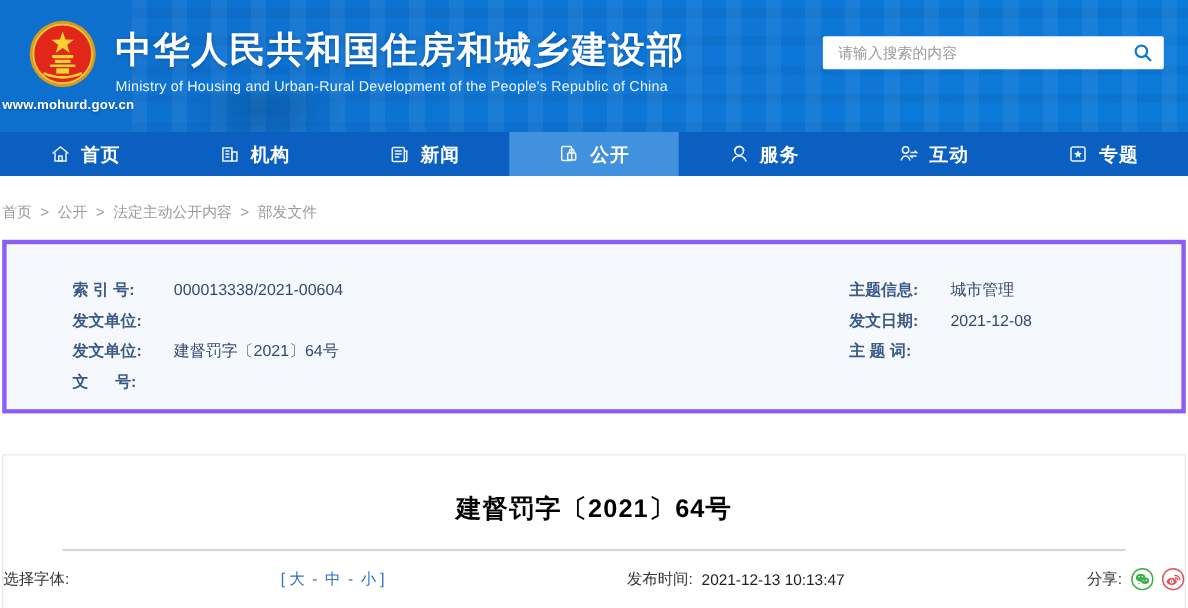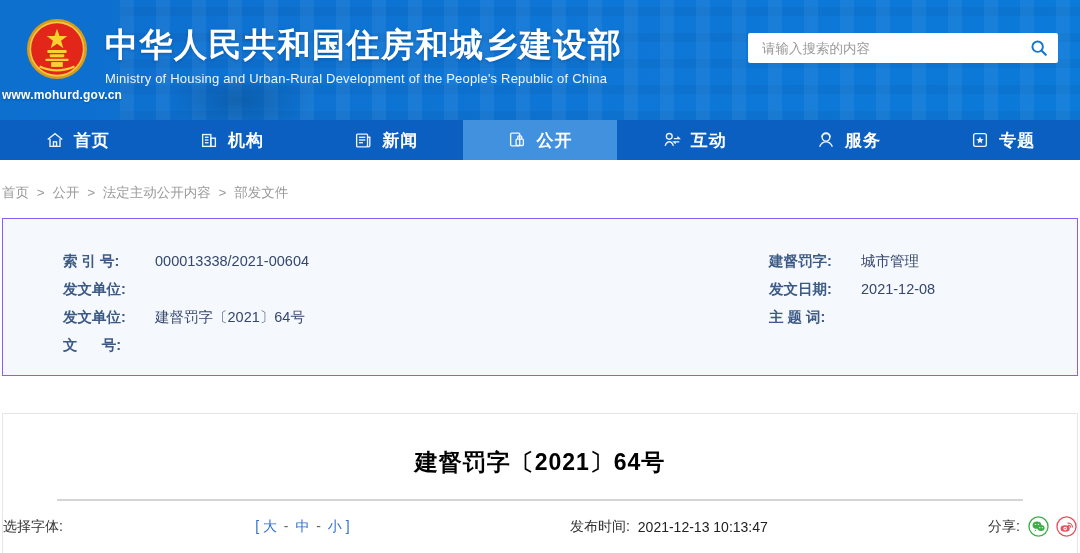--- a/index.html
+++ b/index.html
@@ -40,21 +40,21 @@
               color:#fff; font-size:17px; font-weight:bold; letter-spacing:1px; cursor:pointer; }
   .nav-item.active { background:#4191de; }
   .nav-icon { display:flex; align-items:center; opacity:.92; }
 
   
   .breadcrumb { padding:24px 0 0 2px; height:58px; font-size:13.5px; color:#9a9a9a; }
   .breadcrumb span { margin-right:4px; }
   .crumb { cursor:pointer; }
 
   
-  .meta-box { margin:0 2px; height:158px; background:#f5f9fd; border:1px solid #8b5cf6;
+  .meta-box { margin:0 2px; height:158px; background:#f5f9fd; border:4px solid #8b5cf6;
               display:flex; padding:28px 0 0 60px; }
   .meta-col { display:flex; flex-direction:column; }
   .meta-col.left { width:706px; }
   .meta-col.right { flex:1; }
   .meta-row { display:flex; line-height:28px; font-size:14.5px; }
   .meta-label { font-weight:bold; color:#3c5a85; width:92px; white-space:pre; }
   .meta-value { color:#35476d; }
 
   .gap { height:37px; background:#fff; }
 
@@ -153,36 +153,36 @@
         <rect x="4" y="3.5" width="10" height="14" rx="1.2"></rect>
         <rect x="10" y="10" width="8" height="7" rx="1"></rect>
           <path d="M11.8 10 v-1.6 a2.2 2.2 0 0 1 4.4 0 V10"></path>
       </svg>
     </span>
     <span>公开</span>
   </div>
   <div class="nav-item">
     <span class="nav-icon">
       <svg width="20" height="20" viewBox="0 0 22 22" fill="none" stroke="#fff" stroke-width="1.5">
+        <circle cx="11" cy="8" r="4.2"></circle>
+          <path d="M4 18.5 c1.5-4 4-5.5 7-5.5 s5.5 1.5 7 5.5"></path>
+        <path d="M6.2 8 a4.8 4.8 0 0 1 9.6 0" stroke-width="1.2"></path>
+      </svg>
+    </span>
+    <span>服务</span>
+  </div>
+  <div class="nav-item">
+    <span class="nav-icon">
+      <svg width="20" height="20" viewBox="0 0 22 22" fill="none" stroke="#fff" stroke-width="1.5">
         <circle cx="8" cy="7" r="3.2"></circle>
           <path d="M3.5 17.5 c1-3.2 2.6-4.6 4.5-4.6 s3.5 1.4 4.5 4.6"></path>
         <path d="M13 9.5 h6 l-2 -2 M19 13 h-6 l2 2"></path>
       </svg>
     </span>
     <span>互动</span>
-  </div>
-  <div class="nav-item">
-    <span class="nav-icon">
-      <svg width="20" height="20" viewBox="0 0 22 22" fill="none" stroke="#fff" stroke-width="1.5">
-        <circle cx="11" cy="8" r="4.2"></circle>
-          <path d="M4 18.5 c1.5-4 4-5.5 7-5.5 s5.5 1.5 7 5.5"></path>
-        <path d="M6.2 8 a4.8 4.8 0 0 1 9.6 0" stroke-width="1.2"></path>
-      </svg>
-    </span>
-    <span>服务</span>
   </div>
   <div class="nav-item">
     <span class="nav-icon">
       <svg width="20" height="20" viewBox="0 0 22 22" fill="none" stroke="#fff" stroke-width="1.5">
         <rect x="4" y="4" width="14" height="14" rx="2"></rect>
         <polygon points="11,7.2 12.2,9.8 15,10.1 12.9,12 13.5,14.8 11,13.3 8.5,14.8 9.1,12 7,10.1 9.8,9.8" fill="#fff" stroke="none"></polygon>
       </svg>
     </span>
     <span>专题</span>
   </div>
@@ -211,21 +211,21 @@
       <span class="meta-label">发文单位:</span>
       <span class="meta-value">建督罚字〔2021〕64号</span>
     </div>
     <div class="meta-row">
       <span class="meta-label">文      号:</span>
       <span class="meta-value"></span>
     </div>
   </div>
   <div class="meta-col right">
     <div class="meta-row">
-      <span class="meta-label">建督罚字:</span>
+      <span class="meta-label">主题信息:</span>
       <span class="meta-value">城市管理</span>
     </div>
     <div class="meta-row">
       <span class="meta-label">发文日期:</span>
       <span class="meta-value">2021-12-08</span>
     </div>
     <div class="meta-row">
       <span class="meta-label">主 题 词:</span>
       <span class="meta-value"></span>
     </div>

